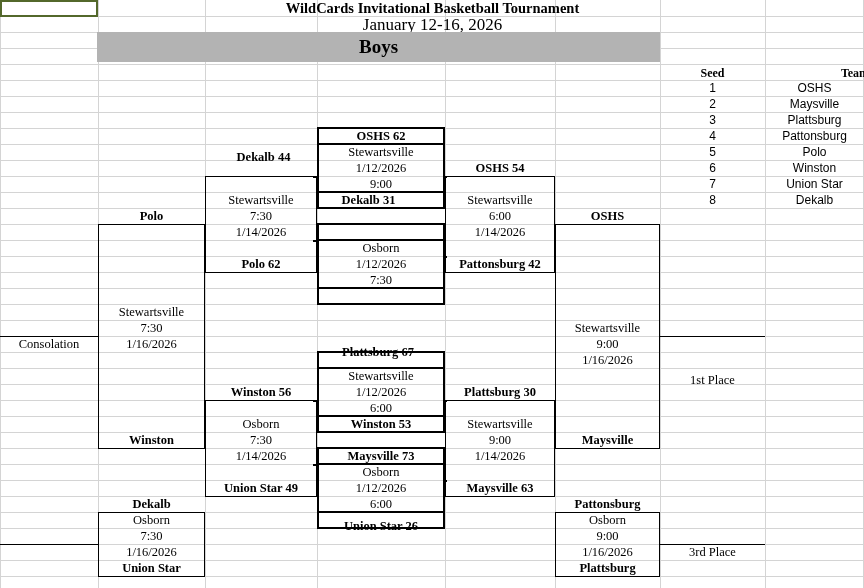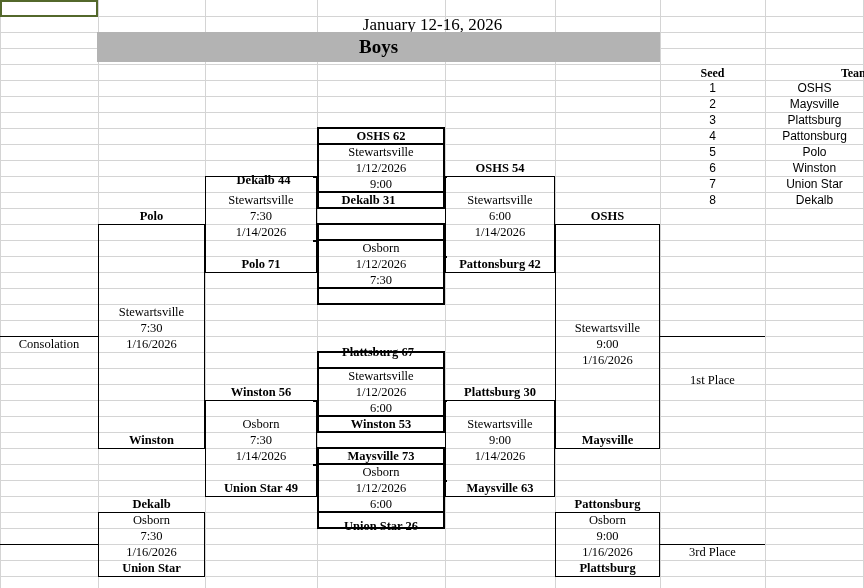--- a/index.html
+++ b/index.html
@@ -86,20 +86,21 @@
       <div class="gcol" style="left: 317px;"></div>
       <div class="gcol" style="left: 445px;"></div>
       <div class="gcol" style="left: 555px;"></div>
       <div class="gcol" style="left: 660px;"></div>
       <div class="gcol" style="left: 765px;"></div>
       <div class="gcol" style="left: 863px;"></div>
     </div>
 
   <div id="selcell" style="left:0px; top:0px; width:98px; height:17px;"></div>
 
+  <div id="title" style="left:205px; top:0px; width:455px; height:17px;">WildCards Invitational Basketball Tournament</div>
   <div id="subtitle" style="left:205px; top:16px; width:455px; height:17px;">January 12-16, 2026</div>
   <div id="banner" style="left:97px; top:32px; width:563px; height:30px;">Boys</div>
 
   <div class="cell seedhdr" style="left:660px; top:64px; width:105px; height:17px;">Seed</div>
   <div class="cell seedhdr" style="left:798px; top:64px; width:114px; height:17px;">Team</div>
 
   <div class="cell seedtxt" style="left:660px; top:80px; width:105px; height:16px;">1</div>
   <div class="cell seedtxt" style="left:765px; top:80px; width:99px; height:16px;">OSHS</div>
   <div class="cell seedtxt" style="left:660px; top:96px; width:105px; height:16px;">2</div>
   <div class="cell seedtxt" style="left:765px; top:96px; width:99px; height:16px;">Maysville</div>
@@ -175,25 +176,25 @@
   <div class="cell b" style="left:445px; top:384px; width:110px; height:16px;">Plattsburg 30</div>
   <div class="cell" style="left:445px; top:416px; width:110px; height:16px;">Stewartsville</div>
   <div class="cell" style="left:445px; top:432px; width:110px; height:16px;">9:00</div>
   <div class="cell" style="left:445px; top:448px; width:110px; height:16px;">1/14/2026</div>
   <div class="cell b" style="left:445px; top:480px; width:110px; height:16px;">Maysville 63</div>
   <div class="hl1" style="left:445px; top:400px; width:110px;"></div>
   <div class="hl1" style="left:445px; top:496px; width:110px;"></div>
   <div class="vl1" style="left:445px; top:400px; height:97px;"></div>
   <div class="vl1" style="left:554px; top:400px; height:97px;"></div>
 
-  <div class="cell b" style="left:205px; top:172px; width:117px; height:16px;">Dekalb 44</div>
+  <div class="cell b" style="left:205px; top:149px; width:117px; height:16px;">Dekalb 44</div>
   <div class="cell" style="left:205px; top:192px; width:112px; height:16px;">Stewartsville</div>
   <div class="cell" style="left:205px; top:208px; width:112px; height:16px;">7:30</div>
   <div class="cell" style="left:205px; top:224px; width:112px; height:16px;">1/14/2026</div>
-  <div class="cell b" style="left:205px; top:256px; width:112px; height:16px;">Polo 71</div>
+  <div class="cell b" style="left:205px; top:256px; width:112px; height:16px;">Polo 62</div>
   <div class="hl1" style="left:205px; top:176px; width:112px;"></div>
   <div class="hl1" style="left:205px; top:272px; width:112px;"></div>
   <div class="vl1" style="left:205px; top:176px; height:97px;"></div>
   <div class="vl1" style="left:316px; top:176px; height:97px;"></div>
 
   <div class="cell b" style="left:205px; top:384px; width:112px; height:16px;">Winston 56</div>
   <div class="cell" style="left:205px; top:416px; width:112px; height:16px;">Osborn</div>
   <div class="cell" style="left:205px; top:432px; width:112px; height:16px;">7:30</div>
   <div class="cell" style="left:205px; top:448px; width:112px; height:16px;">1/14/2026</div>
   <div class="cell b" style="left:205px; top:480px; width:112px; height:16px;">Union Star 49</div>

